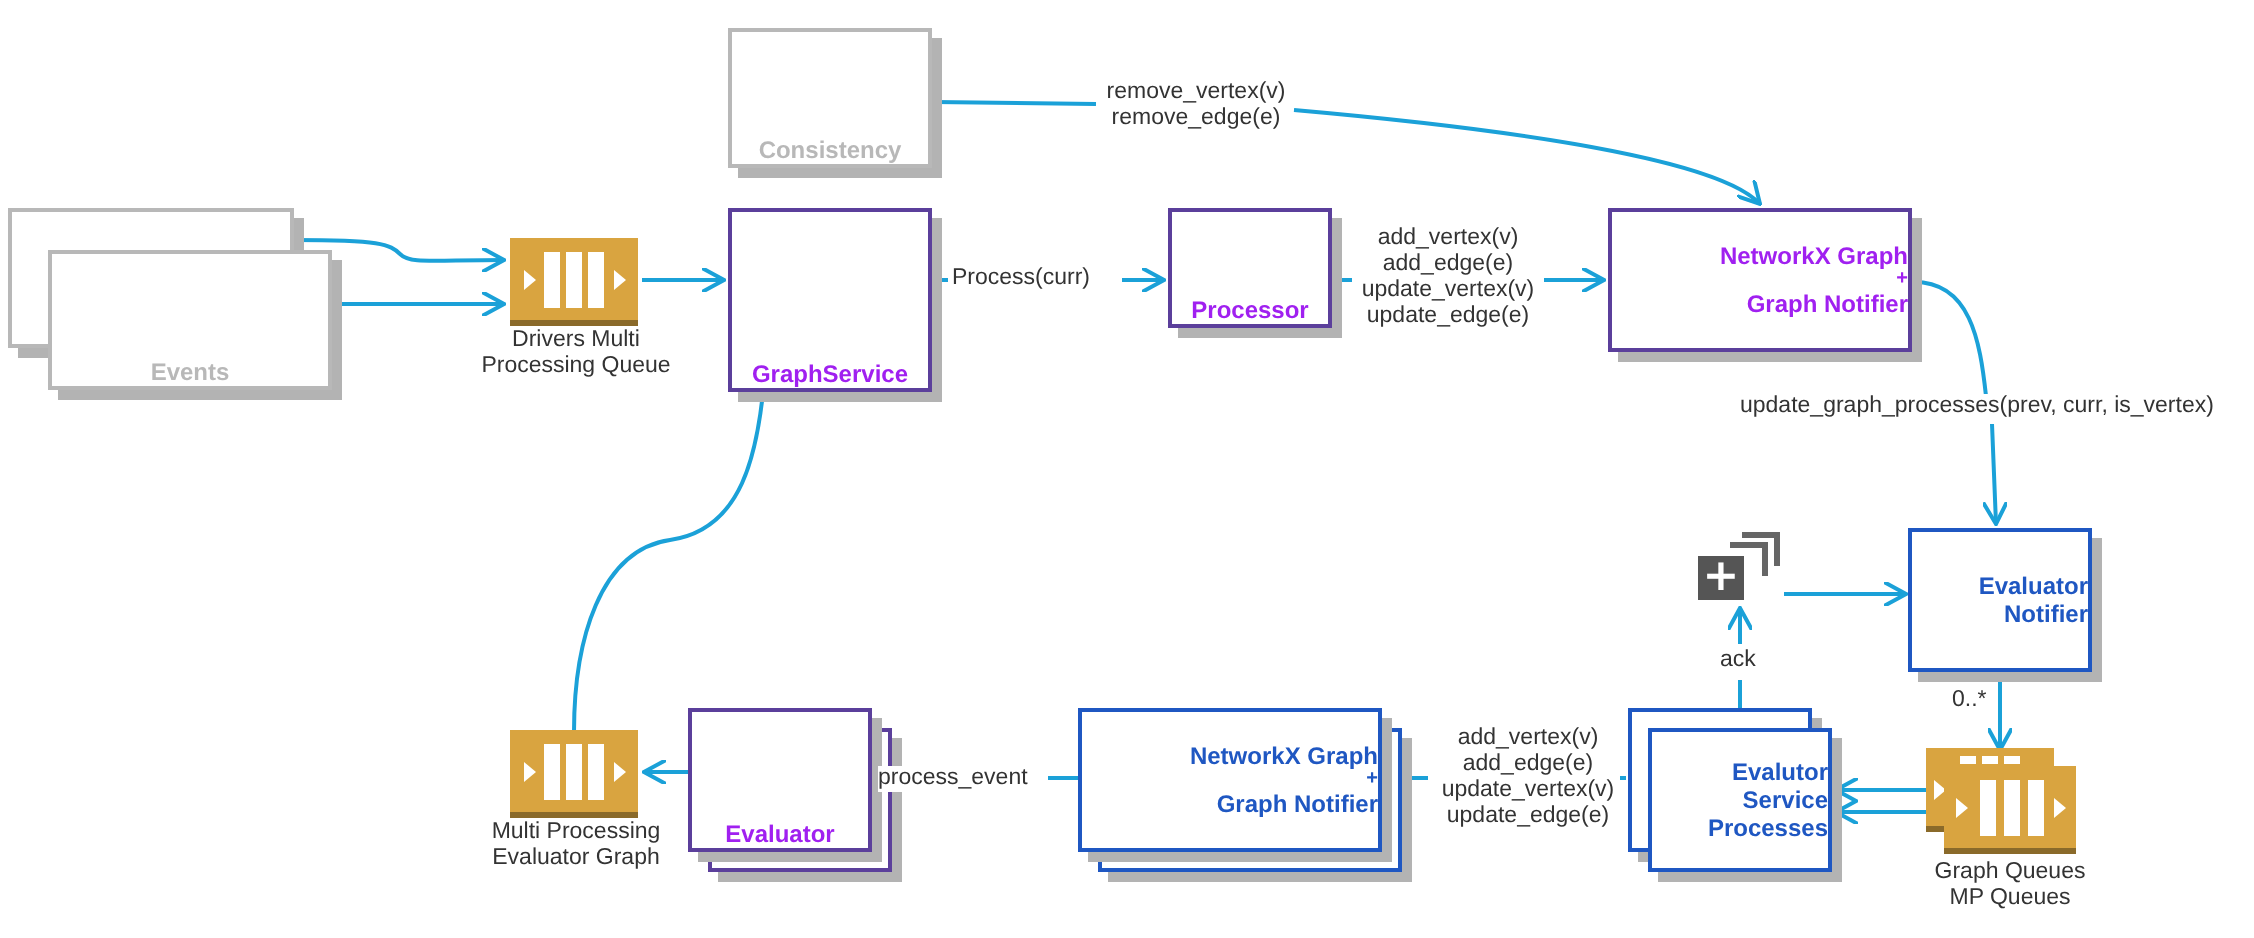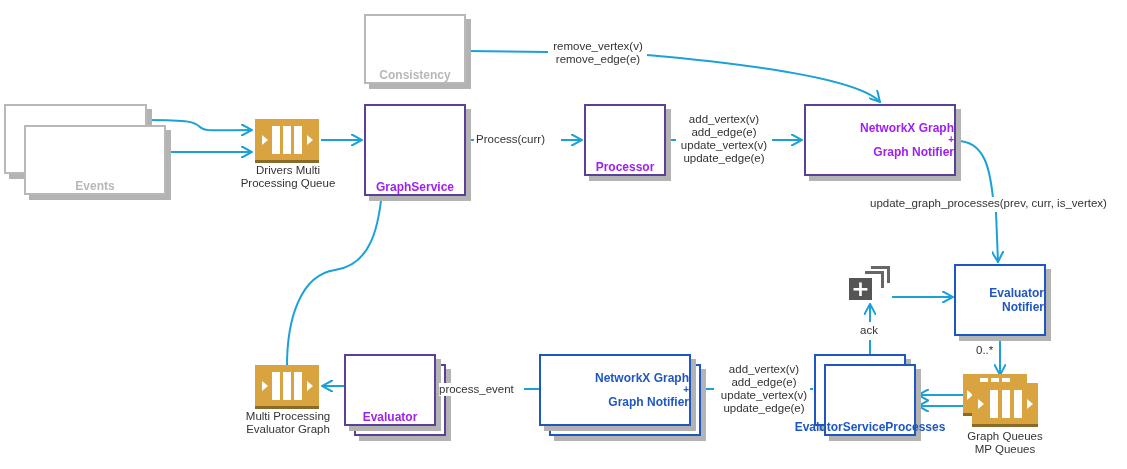--- a/index.html
+++ b/index.html
@@ -80,21 +80,21 @@
   <span class="multi-line">Drivers Multi</span>
   <span class="multi-line">Processing Queue</span>
 </div>
 
 <div class="box purple shadow" style="left:364px;top:104px;width:102px;height:92px;">
   <span>GraphService</span>
 </div>
 
 <div class="lbl" style="left:476px;top:133px;">Process(curr)</div>
 
-<div class="box purple shadow" style="left:584px;top:104px;width:82px;height:72px;">
+<div class="box purple shadow" style="left:584px;top:104px;width:82px;height:60px;">
   <span>Processor</span>
 </div>
 
 <div class="lbl nobg" style="left:672px;top:113px;width:104px;">
   <span class="multi-line">add_vertex(v)</span>
   <span class="multi-line">add_edge(e)</span>
   <span class="multi-line">update_vertex(v)</span>
   <span class="multi-line">update_edge(e)</span>
 </div>
 
@@ -120,21 +120,21 @@
 
 <div style="position:absolute;left:849px;top:266px;width:42px;height:36px;">
   <div style="position:absolute;left:22px;top:0;width:16px;height:14px;border-top:3px solid #666;border-right:3px solid #666;"></div>
   <div style="position:absolute;left:16px;top:5px;width:16px;height:14px;border-top:3px solid #666;border-right:3px solid #666;"></div>
   <div style="position:absolute;left:0;top:12px;width:23px;height:22px;background:#555;color:#fff;font-size:22px;line-height:22px;text-align:center;font-weight:bold;font-family:'DejaVu Sans',sans-serif;">+</div>
 </div>
 
 <div class="lbl" style="left:860px;top:324px;">ack</div>
 
 <div class="box blue shadow" style="left:814px;top:354px;width:92px;height:72px;"></div>
-<div class="box blue shadow" style="left:824px;top:364px;width:92px;height:72px;flex-direction:row;">
+<div class="box blue shadow" style="left:824px;top:364px;width:92px;height:72px;flex-direction:column;">
   <span>Evalutor</span>
   <span>Service</span>
   <span>Processes</span>
 </div>
 
 <div class="queue" style="left:963px;top:374px;width:64px;height:42px;">
   <span class="bar" style="left:17px;top:4px;height:4px;"></span>
   <span class="bar" style="left:28px;top:4px;height:4px;"></span>
   <span class="bar" style="left:39px;top:4px;height:4px;"></span>
   <span class="tri" style="left:4px;"></span>

